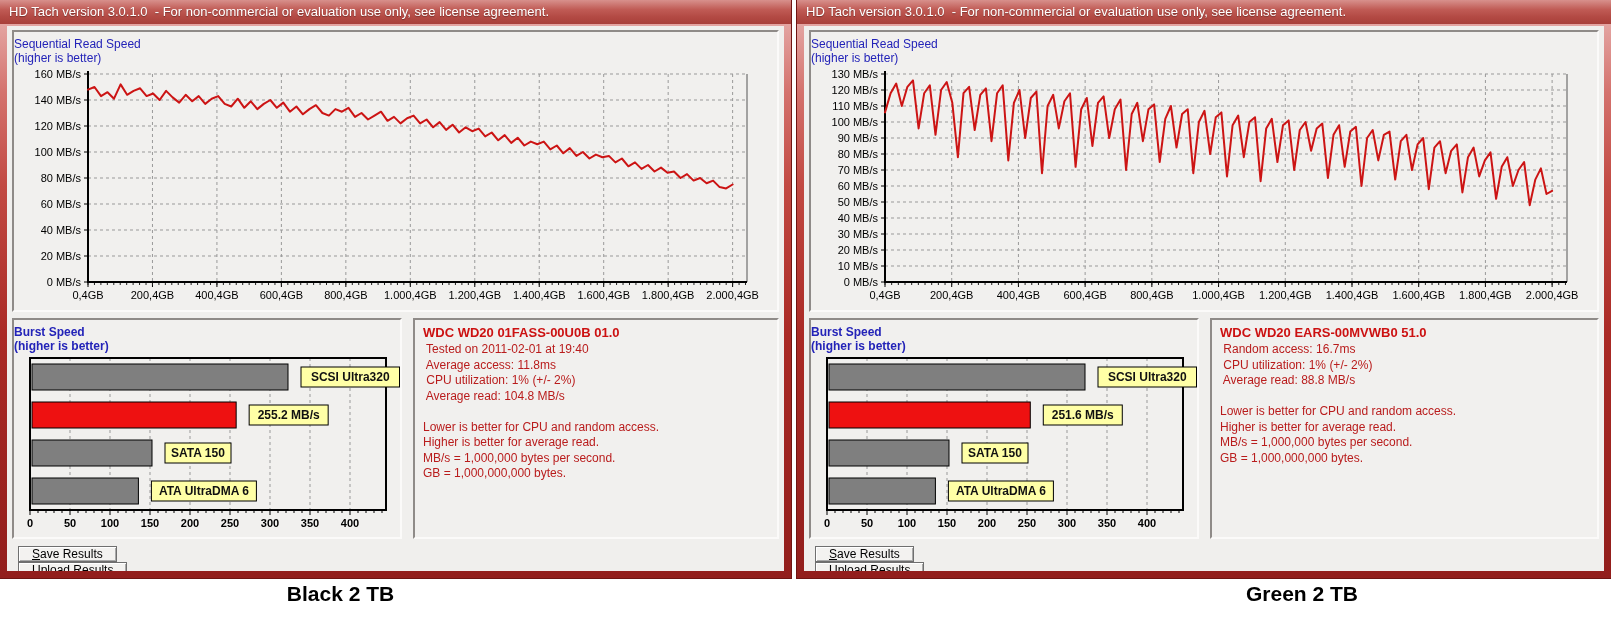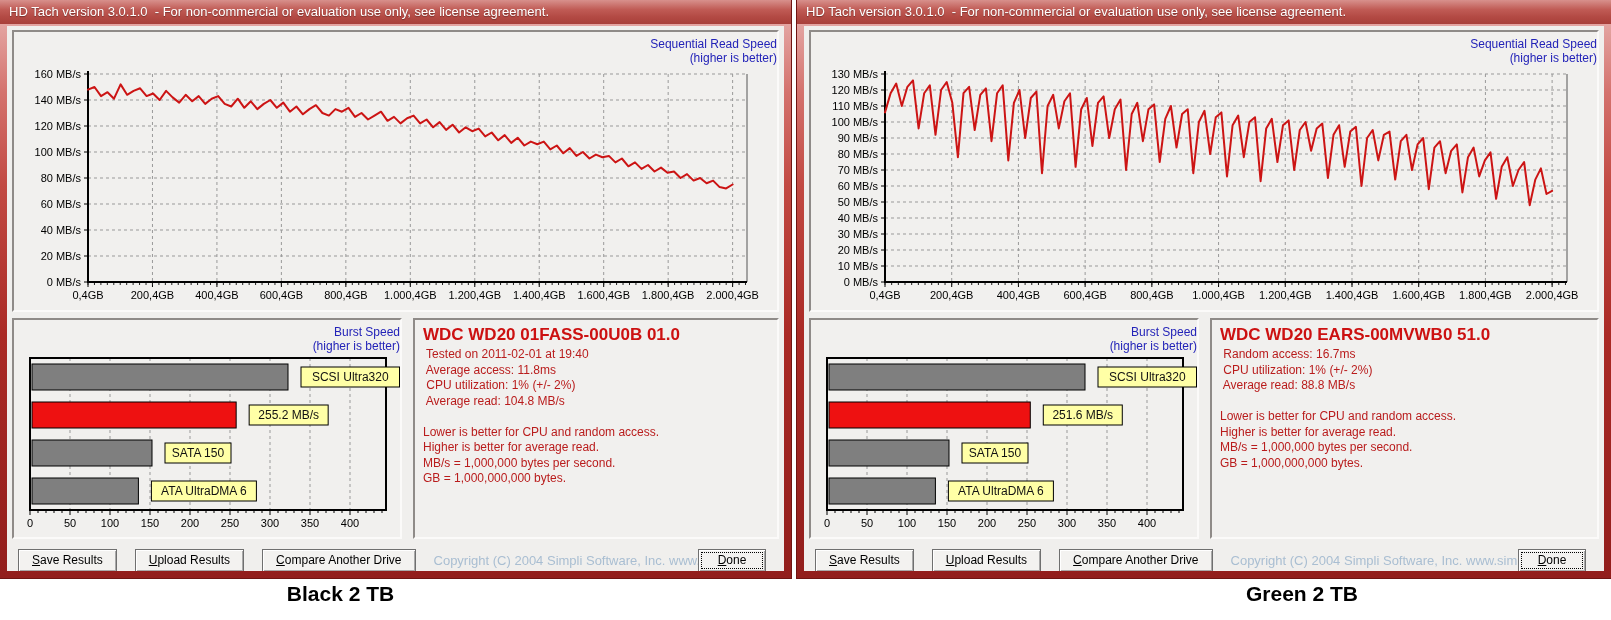--- a/index.html
+++ b/index.html
@@ -17,31 +17,31 @@
     background:linear-gradient(180deg,#d8908c 0%,#c05b55 40%,#b34a44 70%,#a83f3a 100%);
     text-shadow:0 1px 1px rgba(0,0,0,.35); }
 
   .client { position:absolute; left:7px; right:7px; top:26px; bottom:7px;
     background:#f0efed; padding:4px 5px; overflow:hidden; }
 
   .panel { position:relative; background:#f1f0ee; overflow:hidden;
     border:2px solid; border-color:#8f8b88 #fbfaf9 #fbfaf9 #8f8b88; }
 
   .seq-panel { height:282px; margin-bottom:6px; }
-  .chart-titles { text-align:right; padding-top:5px; color:#2323b8; font-size:12px; line-height:14px; height:34px; }
+  .chart-titles { text-align:left; padding-top:5px; color:#2323b8; font-size:12px; line-height:14px; height:34px; }
   svg.chart { display:block; width:100%; }
   svg text { font-family:"Liberation Sans", sans-serif; }
 
   .bottom-row { display:flex; gap:11px; height:221px; margin-bottom:7px; }
-  .burst-panel { width:390px; flex:none; }
+  .burst-panel { width:390px; flex:none;font-weight:bold; }
   .info-panel { flex:1; padding:5px 8px; font-size:12px; }
-  .drive-name { color:#cc1111; font-weight:bold; font-size:17px; margin-bottom:2px; white-space:pre; }
+  .drive-name { color:#cc1111; font-weight:bold; font-size:13px; margin-bottom:2px; white-space:pre; }
   .info-lines div { line-height:15.5px; white-space:pre; color:#b91c1c; }
 
-  .button-row { display:flex; align-items:center; height:28px; padding:0 6px; }
+  .button-row { display:flex; align-items:flex-start; height:28px; padding:0 6px;flex-direction:column; }
   .btn { height:23px; padding:0 13px; font-size:12px; color:#000; background:#f3f2f0;
     border:1px solid #6f6f6f; box-shadow:inset 1px 1px 0 #ffffff, inset -1px -1px 0 #a9a9a9;
     font-family:"Liberation Sans", sans-serif; margin-right:18px; cursor:default; }
   .btn-done { margin-right:7px; width:68px; outline:1px dotted #000; outline-offset:-4px; }
   .copyright { flex:1; text-align:center; color:#a9bed2; font-size:13px; white-space:nowrap; overflow:hidden; }
 
   .caption { position:absolute; top:582px; height:30px; font-size:21px; font-weight:bold;
     color:#000; text-align:center; }
   .cap-left  { left:0;   width:791px; transform:translateX(-55px); }
   .cap-right { left:797px; width:814px; transform:translateX(98px); }

